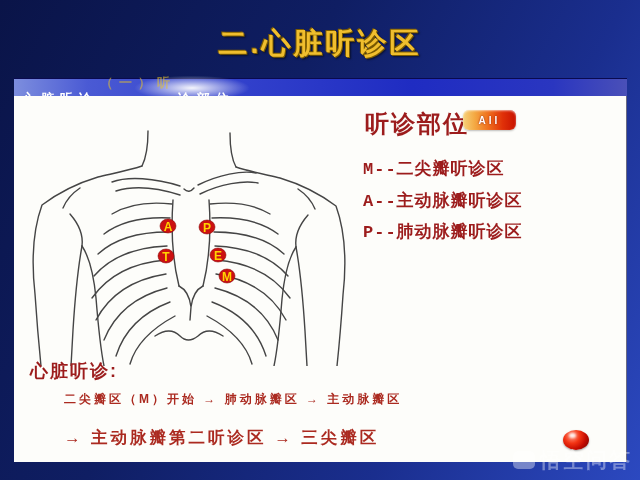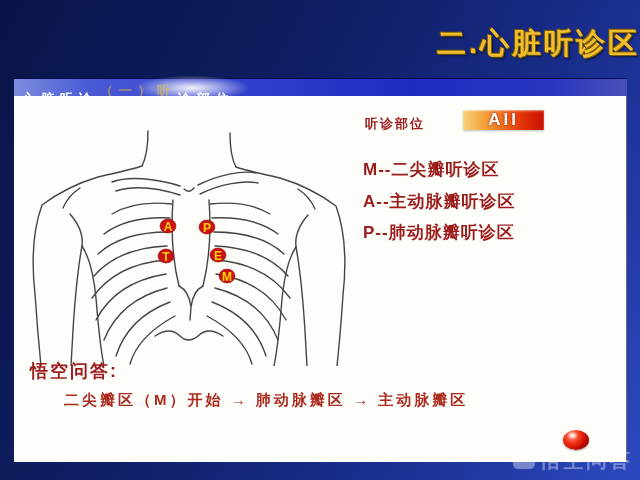--- a/index.html
+++ b/index.html
@@ -8,81 +8,81 @@
 
   .slide {
     position:relative; width:640px; height:480px;
     background:linear-gradient(118deg,#0a1448 0%,#0f1e63 38%,#1a2e8e 70%,#2c49c0 100%);
     overflow:hidden;
   }
 
   
   .title {
     position:absolute; top:24px; left:0; width:640px;
-    text-align:right; font-size:29px; font-weight:bold; letter-spacing:3px;
+    text-align:center; font-size:29px; font-weight:bold; letter-spacing:3px;
     color:#f0be2e;
     text-shadow:1px 1px 0 #7a5a00, -1px -1px 0 #7a5a00, 2px 2px 2px rgba(0,0,0,.55);
   }
 
   
   .banner {
     position:absolute; left:14px; top:78px; width:613px; height:31px;
     background:linear-gradient(90deg,#7d8ede 0%,#4a5ad4 12%,#3342cc 35%,#1f2cc2 65%,#2a36c0 88%,#4a50b8 100%);
     border-top:1px solid #0a0a50; border-bottom:1px solid #0a0a50;
     display:flex; align-items:flex-end; padding-left:8px;
     font-size:13px; font-weight:bold; color:#ffffff; letter-spacing:6px;
     white-space:nowrap;
   }
   .banner::before {
     content:""; position:absolute; left:118px; top:-4px; width:120px; height:26px;
     background:radial-gradient(ellipse at center, rgba(255,255,255,.95) 0%, rgba(255,255,255,0) 68%);
     pointer-events:none;
   }
-  .banner .mid { color:#e8c32a; opacity:.55; margin:8px 2px; }
+  .banner .mid { color:#e8c32a; opacity:.55; margin:16px 2px; }
 
   
   .content {
     position:absolute; left:14px; top:96px; width:613px; height:366px;
     background:#fdfdfa; border-right:1px solid #6a6a80;
   }
 
   
   .chest { position:absolute; left:6px; top:0px; width:330px; height:270px; }
   .chest path { fill:none; stroke:#454545; stroke-width:1.4; stroke-linecap:round; stroke-linejoin:round; }
   .marker-ellipse { fill:#cc1111; stroke:#8c0a0a; stroke-width:.6; }
   .marker-letter { font-family:"Liberation Sans",sans-serif; font-size:12px; font-weight:bold; fill:#ffd400; text-anchor:middle; }
 
   
   .panel-heading {
     position:absolute; left:351px; top:12px;
-    font-size:13px; font-weight:bold; color:#9c1c1c; letter-spacing:2px;margin-top:7px;
+    font-size:24px; font-weight:bold; color:#9c1c1c; letter-spacing:2px;
   }
   .badge {
-    position:absolute; left:449px; top:14px; width:81px; height:20px;
-    border-radius:0;
+    position:absolute; left:449px; top:14px; width:53px; height:20px;
+    border-radius:6px;
     background:linear-gradient(90deg,#f6d27a 0%,#f4a943 22%,#ef6f1d 48%,#e03008 75%,#c81200 100%);
-    color:#ffffff; font-size:17px; font-weight:bold; letter-spacing:3px;
+    color:#ffffff; font-size:10px; font-weight:bold; letter-spacing:3px;
     display:flex; align-items:center; justify-content:center;
     text-shadow:0 0 2px #8a1000;
     box-shadow:inset 0 1px 2px rgba(255,255,255,.6), 0 1px 2px rgba(0,0,0,.25);
   }
   .legend { position:absolute; left:349px; top:58px; width:262px; }
   .legend-item {
     height:31.6px; line-height:31.6px; white-space:nowrap;
-    font-size:17px; font-weight:bold; color:#9c1c1c; letter-spacing:1px;
+    font-size:17px; font-weight:bold; color:#9c1c1c; letter-spacing:1px;font-family:Liberation Mono, monospace;
   }
 
   
   .seq-heading {
     position:absolute; left:16px; top:263px;
     font-size:18px; font-weight:bold; color:#9c1c1c; letter-spacing:2px;
   }
   .seq-line1 {
     position:absolute; left:50px; top:295px; width:560px;
-    font-size:15px; font-weight:bold; color:#ab2a20; letter-spacing:3px; white-space:nowrap;
+    font-size:12px; font-weight:bold; color:#ab2a20; letter-spacing:3px; white-space:nowrap;
   }
   .seq-line2 {
     position:absolute; left:50px; top:331px; width:560px;
     font-size:16.5px; font-weight:bold; color:#ab2a20; letter-spacing:3px; white-space:nowrap;
   }
 
   
   .sphere {
     position:absolute; left:549px; top:334px; width:26px; height:20px;
     border-radius:50%;
@@ -193,22 +193,23 @@
 
     <div class="panel-heading">听诊部位</div>
     <div class="badge">AII</div>
 
     <div class="legend">
       <div class="legend-item">M--二尖瓣听诊区</div>
       <div class="legend-item">A--主动脉瓣听诊区</div>
       <div class="legend-item">P--肺动脉瓣听诊区</div>
     </div>
 
-    <div class="seq-heading">悟空问答:</div>
+    <div class="seq-heading">心脏听诊:</div>
     <div class="seq-line1">二尖瓣区（M）开始 → 肺动脉瓣区 → 主动脉瓣区</div>
+    <div class="seq-line2">→ 主动脉瓣第二听诊区 → 三尖瓣区</div>
 
     <div class="sphere"></div>
   </div>
 
   <div class="watermark">
     <span class="wm-logo"></span>
     <span>悟空问答</span>
   </div>
 
 </div>

